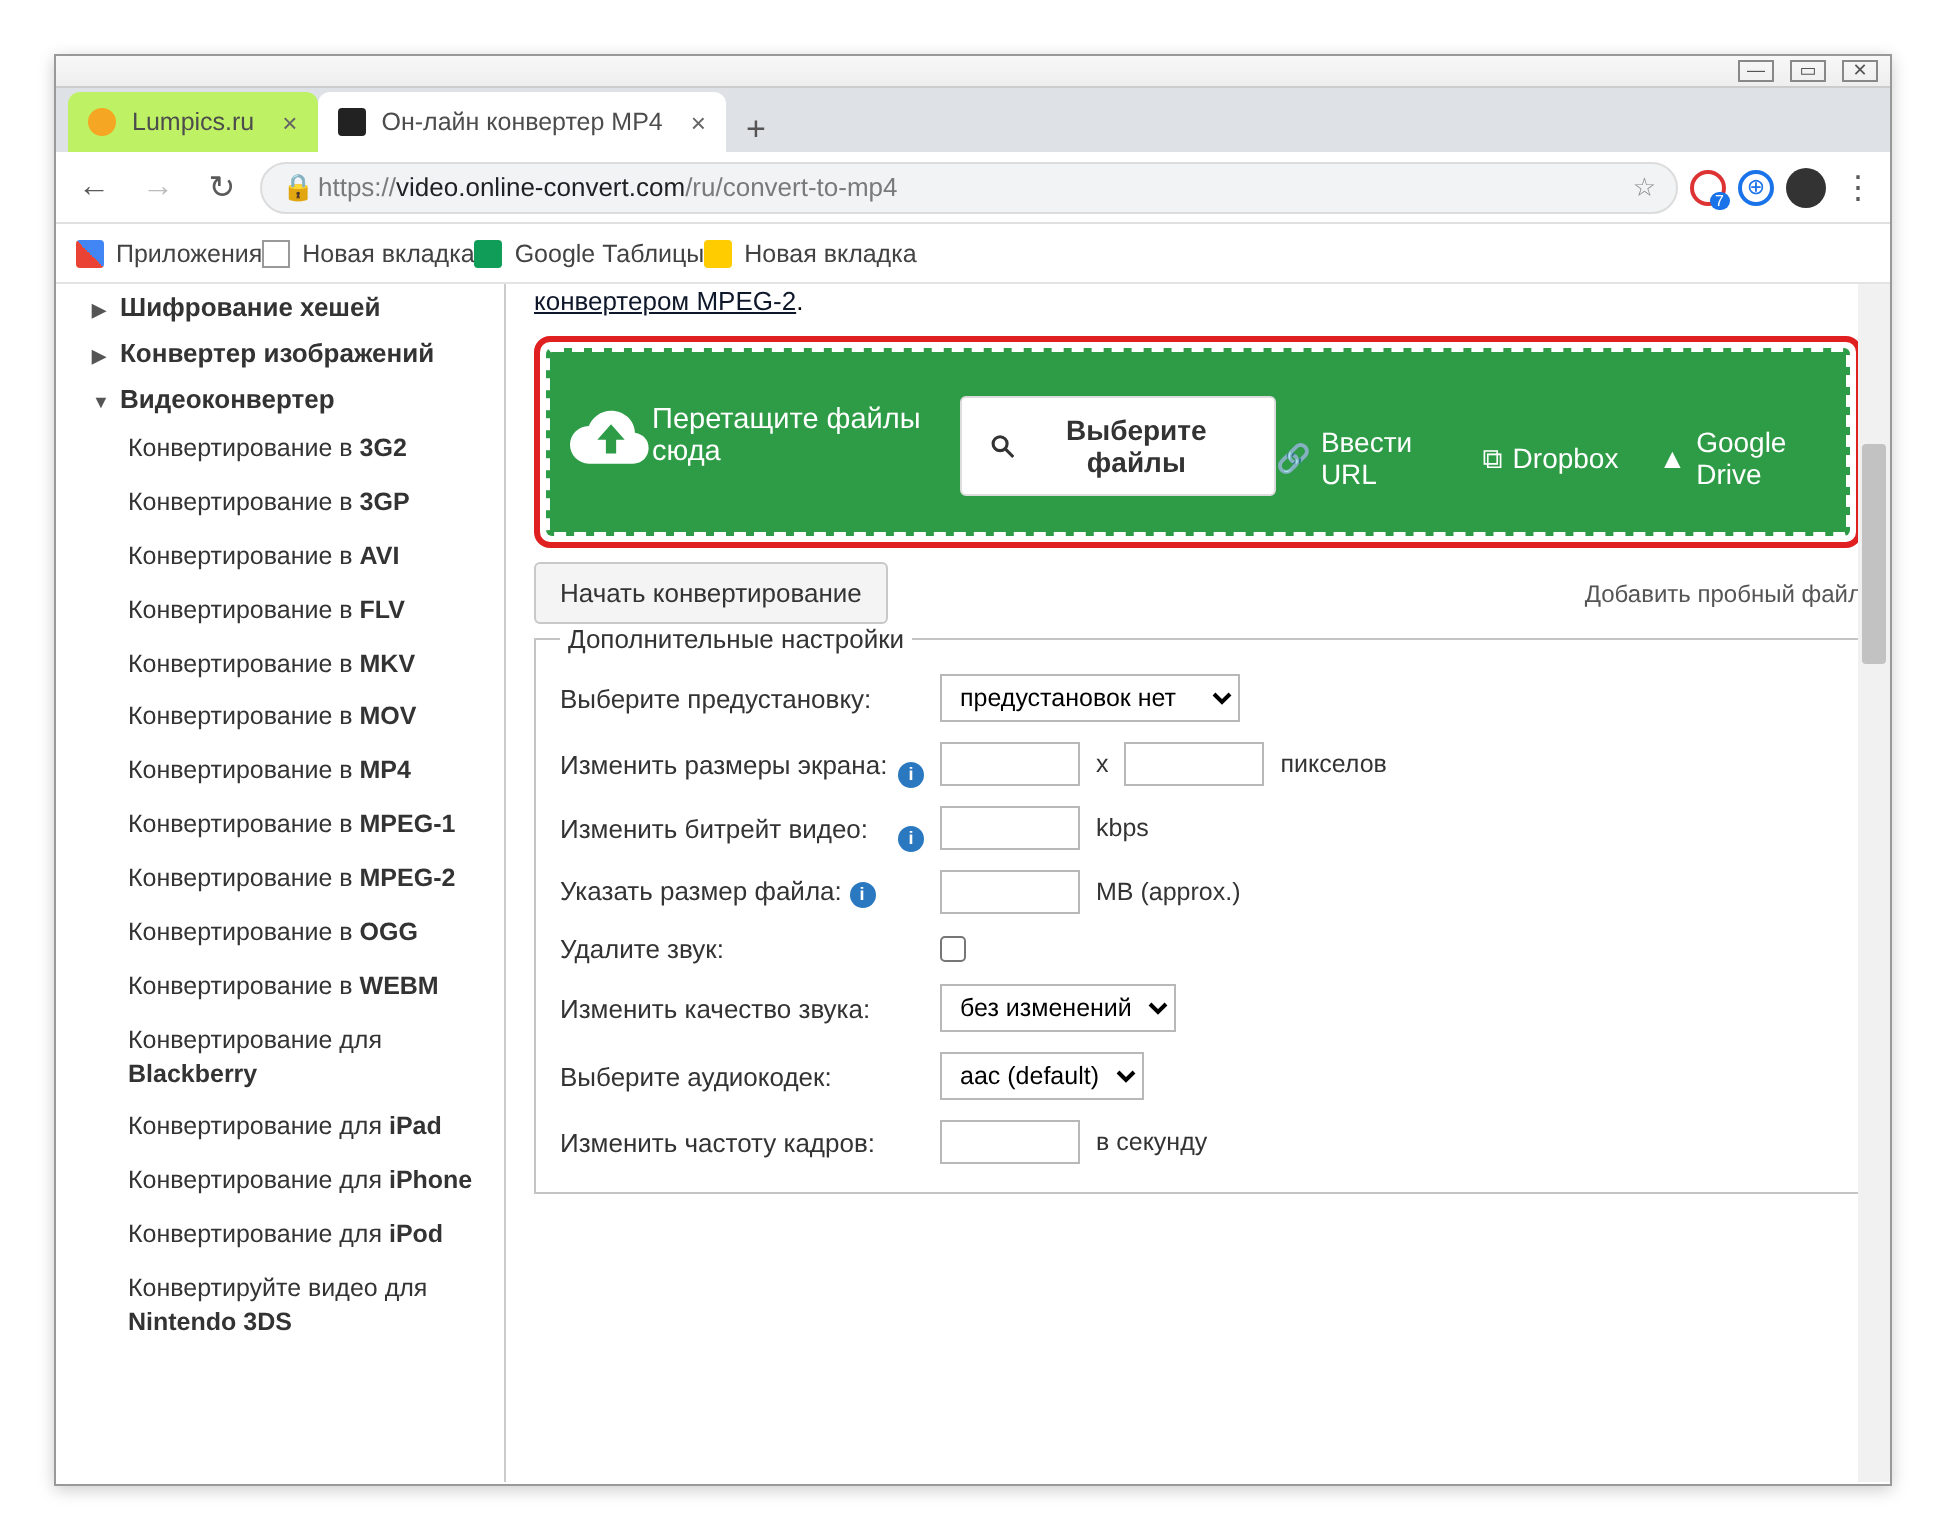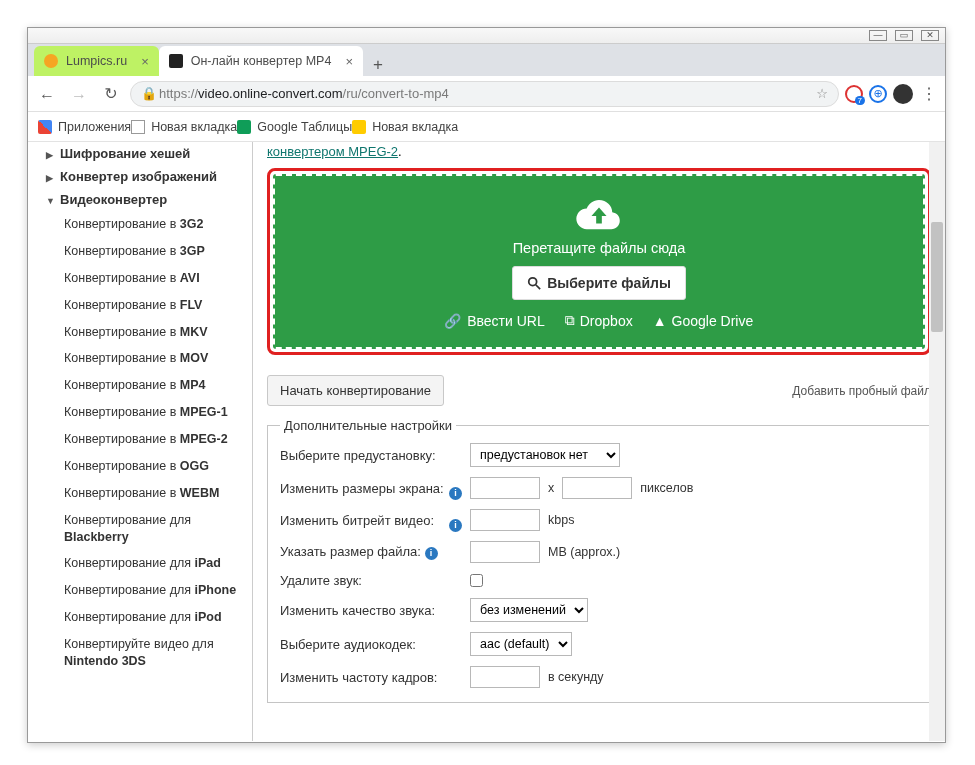--- a/index.html
+++ b/index.html
@@ -26,32 +26,32 @@
 .bmrow{height:30px;display:flex;align-items:center;gap:0;padding:0 10px;border-bottom:1px solid #e3e3e3;font-size:12.5px;color:#424242}
 .bmrow .bm{display:flex;align-items:center;gap:6px}
 .bmicon{width:14px;height:14px;display:inline-block}
 .content{display:flex;height:599px;position:relative}
 .sidebar{width:225px;border-right:1px solid #ccc;overflow:hidden;background:#fff;font-size:13px;color:#333}
 .side-item{padding:4px 10px 4px 18px;display:flex;align-items:baseline;gap:6px}
 .side-item.bold{font-weight:bold}
 .side-caret{width:8px;font-size:9px;color:#555}
 .side-sub{padding:5px 10px 5px 36px;font-size:12.5px;line-height:1.35}
 .main{flex:1;padding:0 14px 8px 14px;overflow:hidden;position:relative}
-.linktxt{color:#0f766e;text-decoration:underline;font-size:13px}
+.linktxt{color:#0f172a;text-decoration:underline;font-size:13px}
 .dropwrap{margin-top:8px;border:3px solid #e02020;border-radius:8px;padding:3px;position:relative}
-.dropzone{background:#2e9c46;border:2px dashed #fff;border-radius:3px;display:flex;flex-direction:column;align-items:center;justify-content:center;padding:22px 10px 18px;color:#fff}
+.dropzone{background:#2e9c46;border:2px dashed #fff;border-radius:3px;display:flex;align-items:center;justify-content:center;padding:22px 10px 18px;color:#fff}
 .cloud{width:46px;height:34px;margin-bottom:8px}
 .dropzone .dt{font-size:14.5px;margin-bottom:10px}
 .choosebtn{background:#fff;color:#333;border:1px solid #ddd;border-radius:3px;padding:8px 14px;font-size:14px;font-weight:bold;display:flex;align-items:center;gap:6px}
 .sources{display:flex;gap:20px;margin-top:12px;color:#fff;font-size:14px}
 .sources span{display:flex;align-items:center;gap:5px}
-.actionrow{display:flex;justify-content:space-between;align-items:center;margin-top:20px}
+.actionrow{display:flex;justify-content:space-between;align-items:center;margin-top:7px}
 .startbtn{background:#f4f4f4;border:1px solid #c8c8c8;border-radius:3px;padding:7px 12px;font-size:13px;color:#333}
 .trialfile{font-size:12px;color:#555}
-.fieldset{border:1px solid #c4c4c4;margin-top:12px;padding:10px 12px 4px;font-size:13px;color:#333}
+.fieldset{border:1px solid #c4c4c4;padding:10px 12px 4px;font-size:13px;color:#333}
 .fieldset legend{padding:0 4px;font-size:13px}
 .frow{display:flex;align-items:center;margin-bottom:10px;gap:8px}
 .flabel{width:182px;text-align:left;position:relative}
 .info{display:inline-block;width:13px;height:13px;border-radius:50%;background:#2a78c0;color:#fff;font-size:9px;text-align:center;line-height:13px;font-weight:bold;position:absolute;right:0;bottom:-4px}
 select,input[type=text]{border:1px solid #b8b8b8;padding:3px 5px;font-size:12.5px;background:#fff}
 input.sm{width:70px}
 .unit{font-size:12.5px;color:#333}
 .scrollbar-v{position:absolute;right:0;top:0;width:16px;height:100%;background:#f1f1f1}
 .scrollbar-v .thumb{position:absolute;left:2px;width:12px;background:#c2c2c2;border-radius:2px}
 </style>

